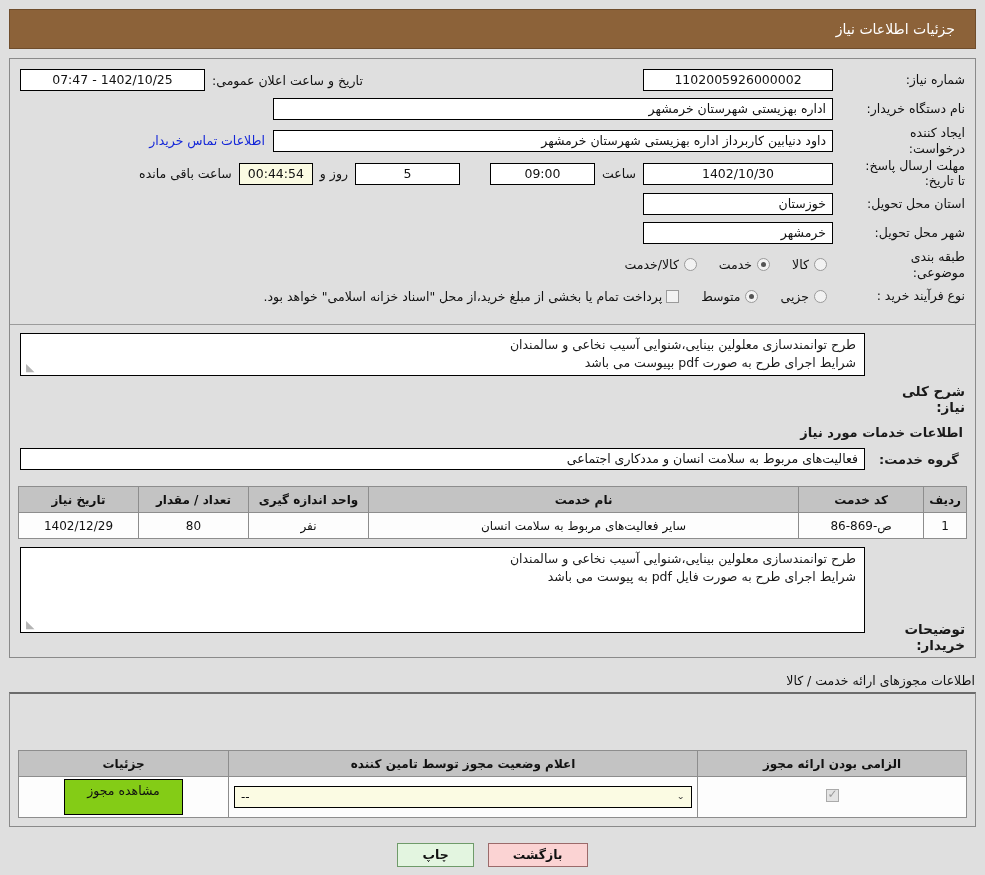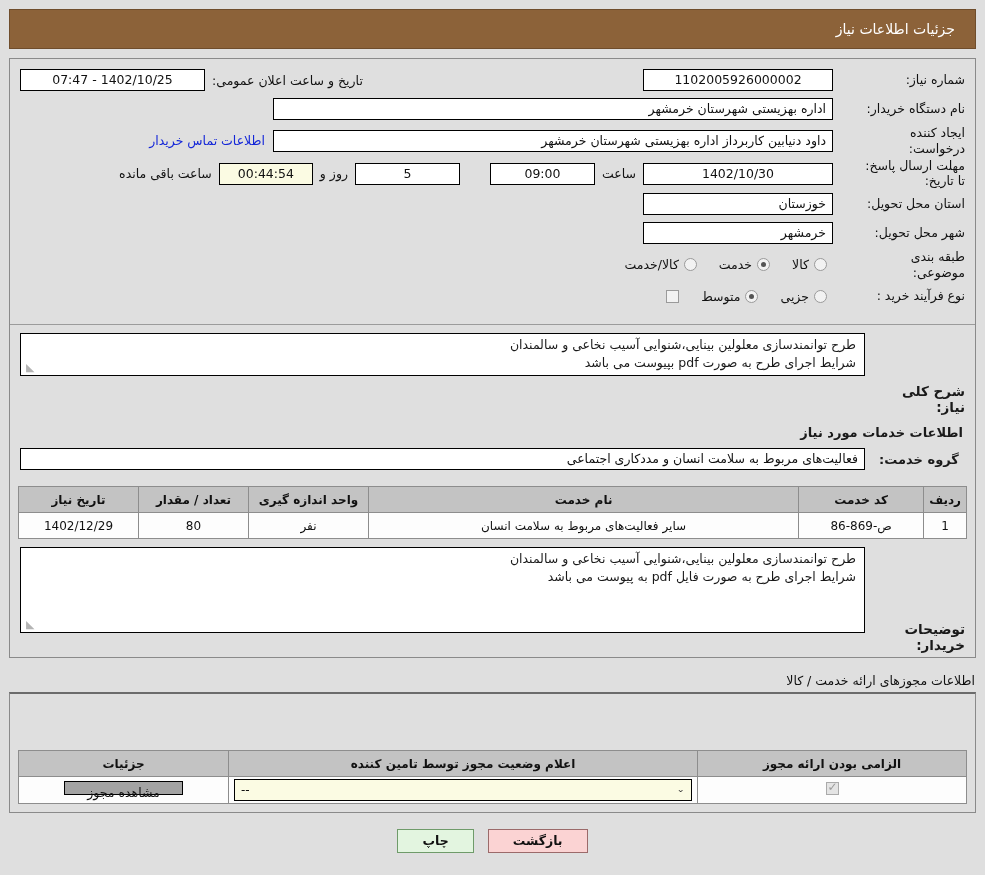--- a/index.html
+++ b/index.html
@@ -108,21 +108,21 @@
     text-align: center;
     color: #111;
     overflow: hidden;
     white-space: nowrap;
   }
   .inp.rt { text-align: right; }
   .inp.w190 { width: 190px; }
   .inp.w560 { width: 560px; }
   .inp.w185 { width: 185px; }
   .inp.w105 { width: 105px; }
-  .inp.yellow { background: #fbfbe3; width: 94px; }
+  .inp.yellow { background: #fbfbe3; width: 74px; }
 
   .sub-lbl {
     font-size: 12.5px;
     padding: 0 7px;
     color: #111;
     white-space: nowrap;
   }
   .linkish {
     color: #1326d8;
     font-size: 12.5px;
@@ -271,23 +271,23 @@
     display: flex;
     align-items: center;
     justify-content: space-between;
     padding: 0 6px;
     font-size: 12px;
     width: 100%;
     margin: 0 auto;
   }
   .caret { font-size: 10px; color: #333; transform: scaleY(.8); }
   .view-btn {
-    background: #a3a3a3;
+    background: #84cc16;
     border: 1px solid #000;
-    height: 14px;
+    height: 36px;
     line-height: 21px;
     display: inline-block;
     padding: 0 22px;
     font-size: 12.5px;
     color: #111;
     cursor: pointer;
   }
   .chk-on {
     width: 13px; height: 13px;
     border: 1px solid #aaa;
@@ -396,20 +396,21 @@
 
       <div class="row">
         <div class="lbl">نوع فرآیند خرید :</div>
         <div class="radio-grp">
           <span class="radio"></span>
           <span class="radio-lbl">جزیی</span>
           <span class="radio on"></span>
           <span class="radio-lbl">متوسط</span>
         </div>
         <span class="chk"></span>
+        <span class="note-text">پرداخت تمام یا بخشی از مبلغ خرید،از محل "اسناد خزانه اسلامی" خواهد بود.</span>
       </div>
 
     </div>
 
     <div class="divider"></div>
 
     <div class="descblock">
       <div class="desc-row">
         <div class="desc-lbl">شرح کلی نیاز:</div>
         <div class="textarea">

